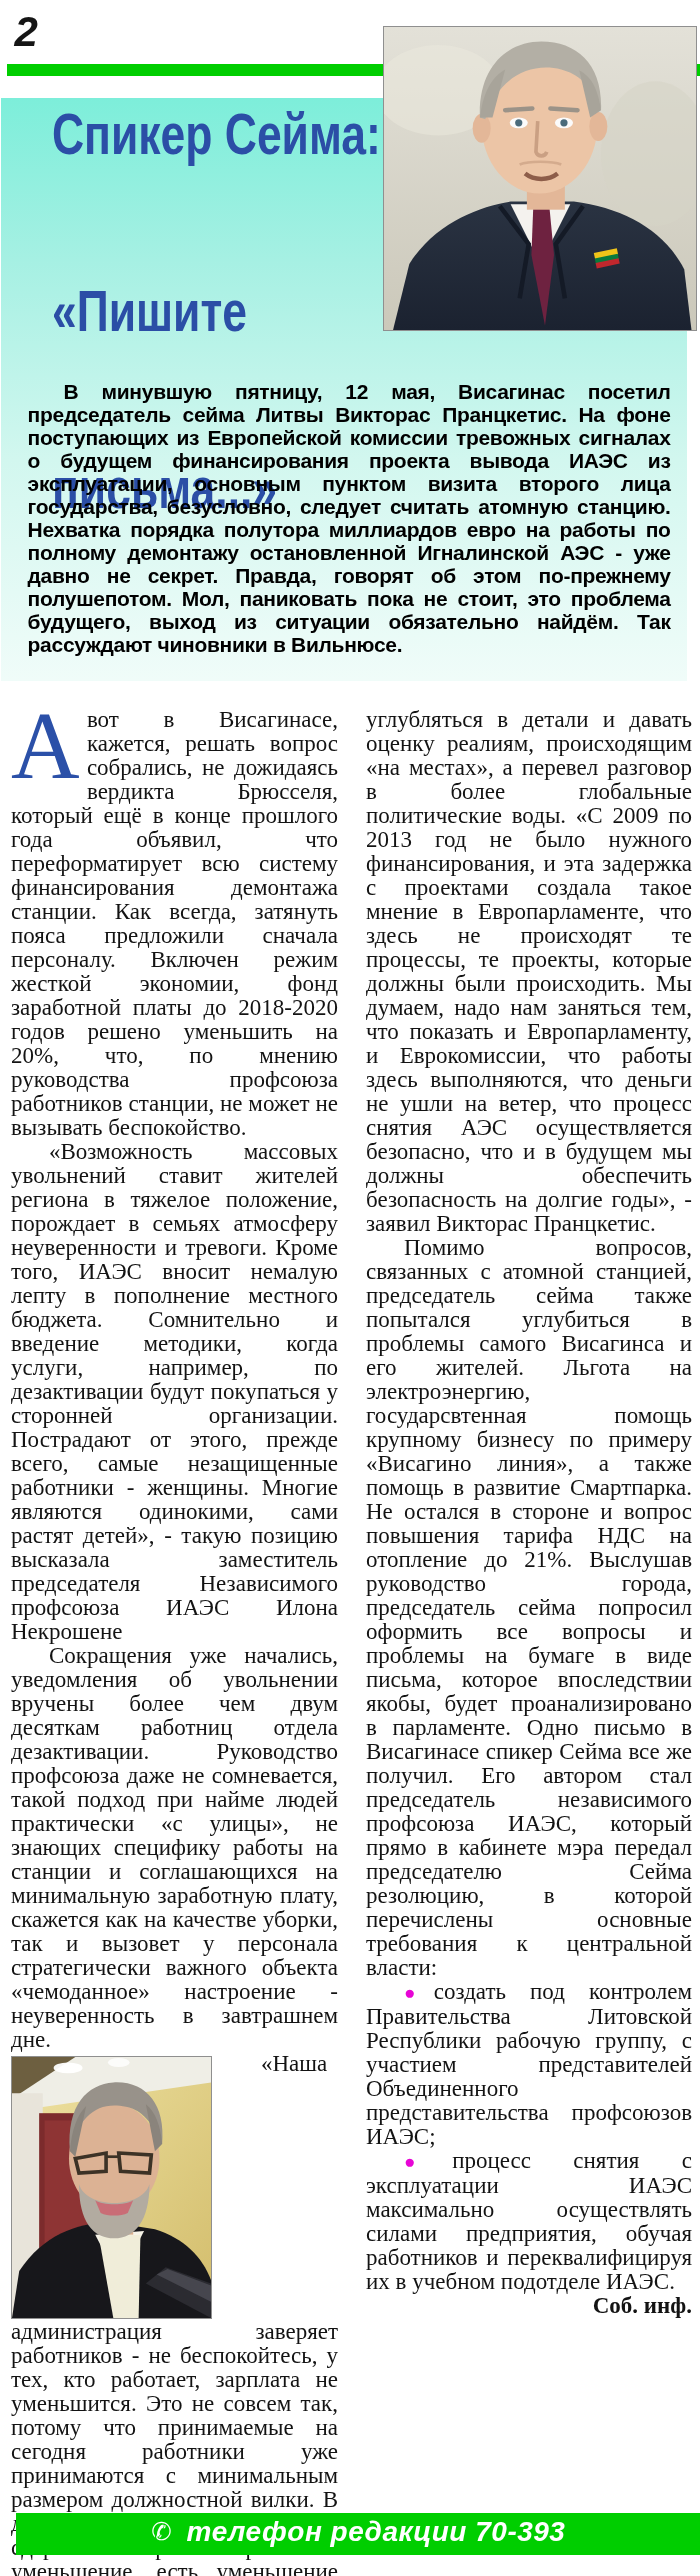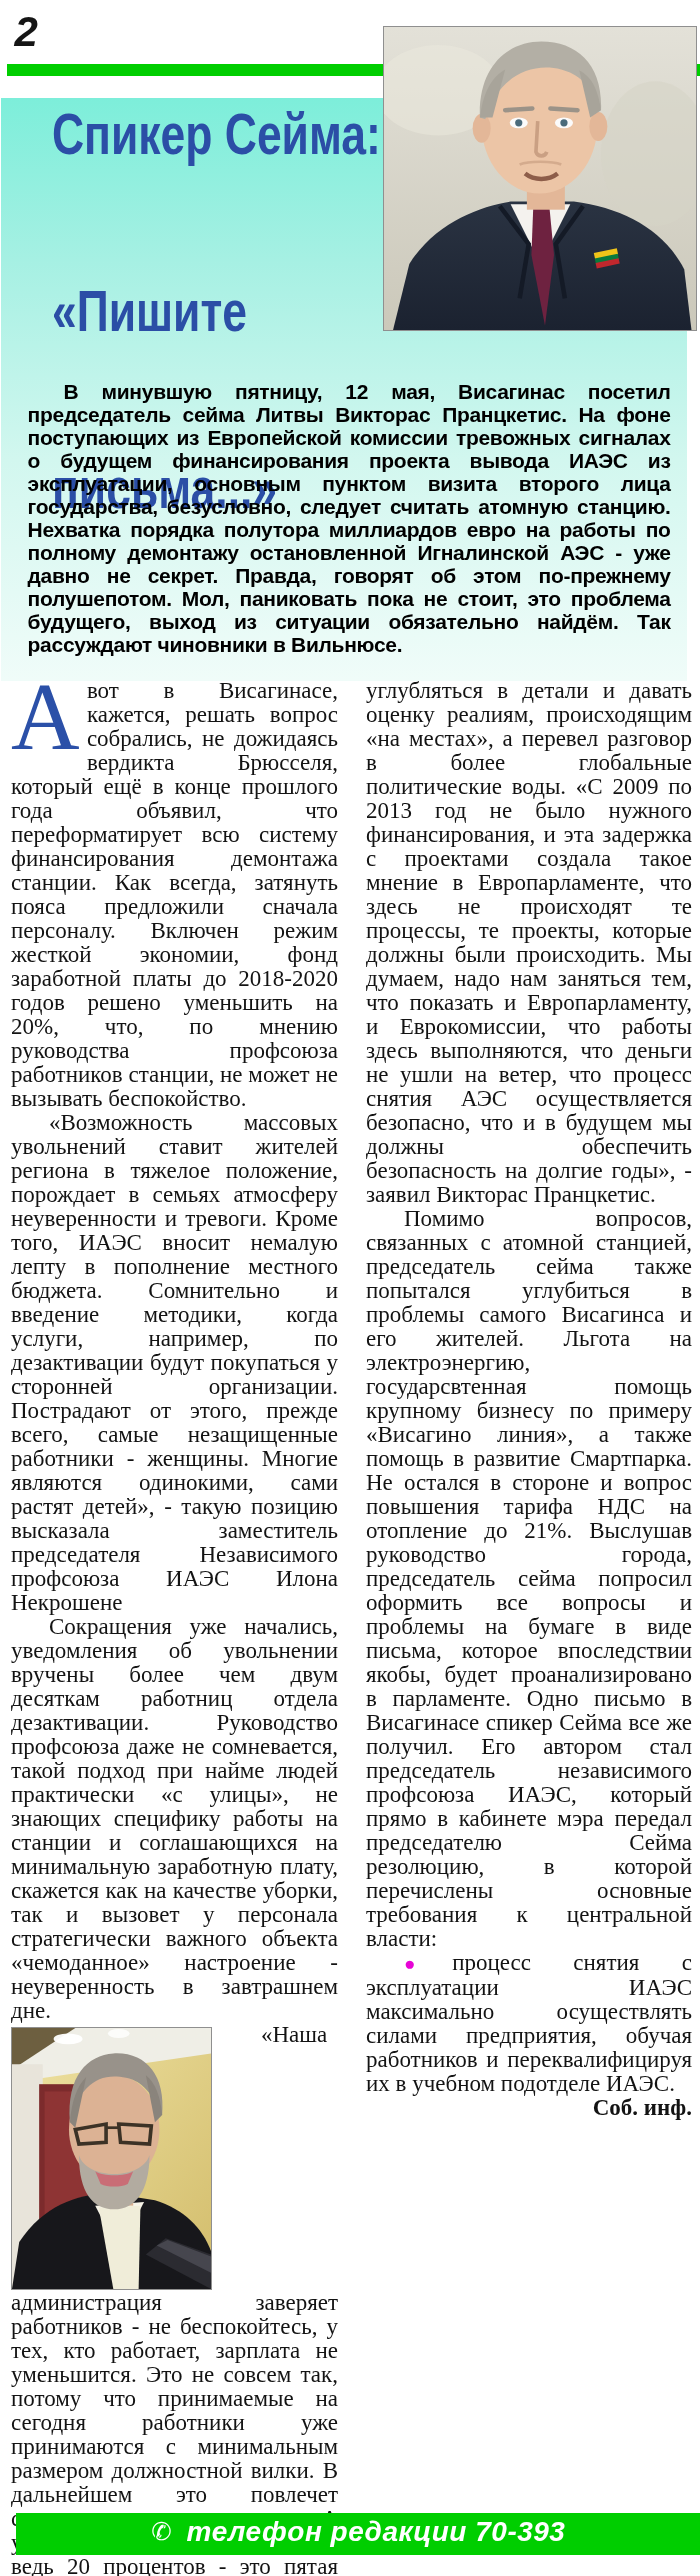--- a/index.html
+++ b/index.html
@@ -28,21 +28,21 @@
   .intro{position:absolute;left:14.6px;top:270px;width:667px;
         font-family:"Liberation Sans",sans-serif;font-weight:bold;font-size:21px;line-height:23px;
         letter-spacing:-0.3px;color:#000;text-align:justify;}
   .intro p{margin:12px;text-indent:36px;}
 
   
   .col{position:absolute;top:679px;font-size:23px;line-height:24px;text-align:justify;color:#131313;}
   .col-left{left:11px;width:327px;}
   .col-right{left:366px;width:326px;}
   .col p{margin:0;text-indent:38px;}
-  .col p.no-indent{text-indent:0;}
+  .col p.no-indent{text-indent:0;margin-top:29px;}
   .dropcap{float:left;font-family:"Liberation Serif",serif;font-size:95px;line-height:73px;
         color:#2b50a8;margin:1.8px 7.3px 0 0;}
   .photo-secondary{float:left;width:201px;height:263px;border:0.9px solid #8f8f8f;box-sizing:border-box;
         overflow:hidden;margin:3.6px 11px 1.8px 0;background:#e2d386;}
   .bullet{color:#e705d6;font-size:19px;letter-spacing:0;}
   .sig{text-align:right;font-weight:bold;text-indent:0 !important;}
 
   
   .footer-bar{position:absolute;left:16.4px;top:2513px;width:684px;height:42px;background:#00ce00;
         text-align:center;line-height:34px;white-space:nowrap;}
@@ -151,20 +151,21 @@
         </svg>
       </div>
       <p><span>«Наша администрация заверяет работников - не беспокойтесь, у тех, кто работает, зарплата не уменьшится. Это не совсем так, потому что принимаемые на сегодня работники уже принимаются с минимальным размером должностной вилки. В дальнейшем это повлечет сдерживание роста зарплат. А уменьшение, есть уменьшение ведь 20 процентов - это пятая часть установленного фонда», - отметил председатель Независимого профсоюза Владимир Драник</span></p>
     </div>
 
   </div>
 
   <div class="col col-right">
     <p class="no-indent"><span>углубляться в детали и давать оценку реалиям, происходящим «на местах», а перевел разговор в более глобальные политические воды. «С 2009 по 2013 год не было нужного финансирования, и эта задержка с проектами создала такое мнение в Европарламенте, что здесь не происходят те процессы, те проекты, которые должны были происходить. Мы думаем, надо нам заняться тем, что показать и Европарламенту, и Еврокомиссии, что работы здесь выполняются, что деньги не ушли на ветер, что процесс снятия АЭС осуществляется безопасно, что и в будущем мы должны обеспечить безопасность на долгие годы», - заявил Викторас Пранцкетис.</span></p>
     <p><span>Помимо вопросов, связанных с атомной станцией, председатель сейма также попытался углубиться в проблемы самого Висагинса и его жителей. Льгота на электроэнергию, государсвтенная помощь крупному бизнесу по примеру «Висагино линия», а также помощь в развитие Смартпарка. Не остался в стороне и вопрос повышения тарифа НДС на отопление до 21%. Выслушав руководство города, председатель сейма попросил оформить все вопросы и проблемы на бумаге в виде письма, которое впоследствии якобы, будет проанализировано в парламенте. Одно письмо в Висагинасе спикер Сейма все же получил. Его автором стал председатель независимого профсоюза ИАЭС, который прямо в кабинете мэра передал председателю Сейма резолюцию, в которой перечислены основные требования к центральной власти:</span></p>
+    <p><span class="bullet">●</span><span>создать под контролем Правительства Литовской Республики рабочую группу, с участием представителей Объединенного представительства профсоюзов ИАЭС;</span></p>
     <p><span class="bullet">●</span><span>процесс снятия с эксплуатации ИАЭС максимально осуществлять силами предприятия, обучая работников и переквалифицируя их в учебном подотделе ИАЭС.</span></p>
     <p class="sig"><span>Соб. инф.</span></p>
 
   </div>
 
   <div class="footer-bar">
     <span class="footer-icon">✆</span>
     <span class="footer-text">телефон редакции 70-393</span>
   </div>
 

